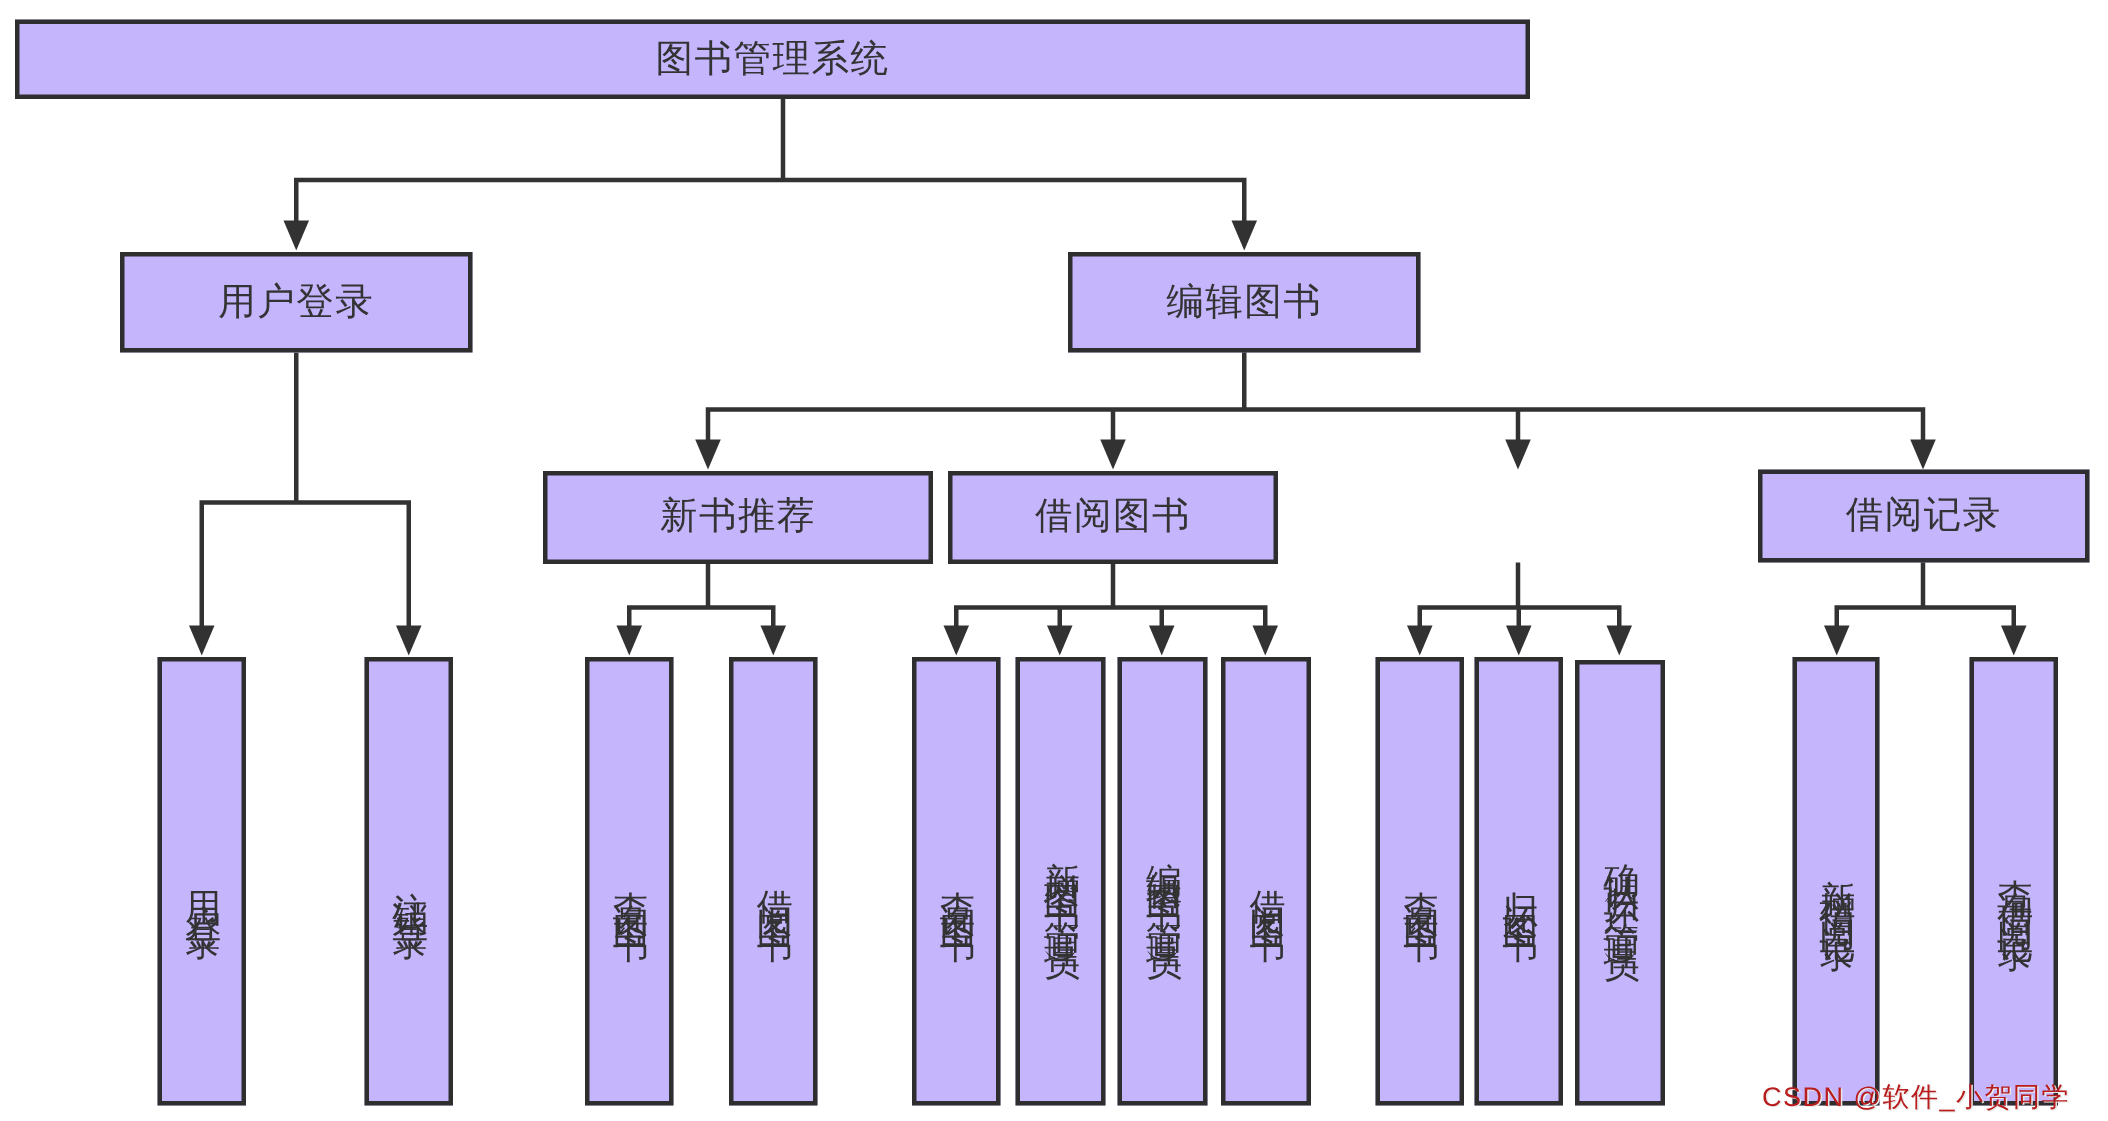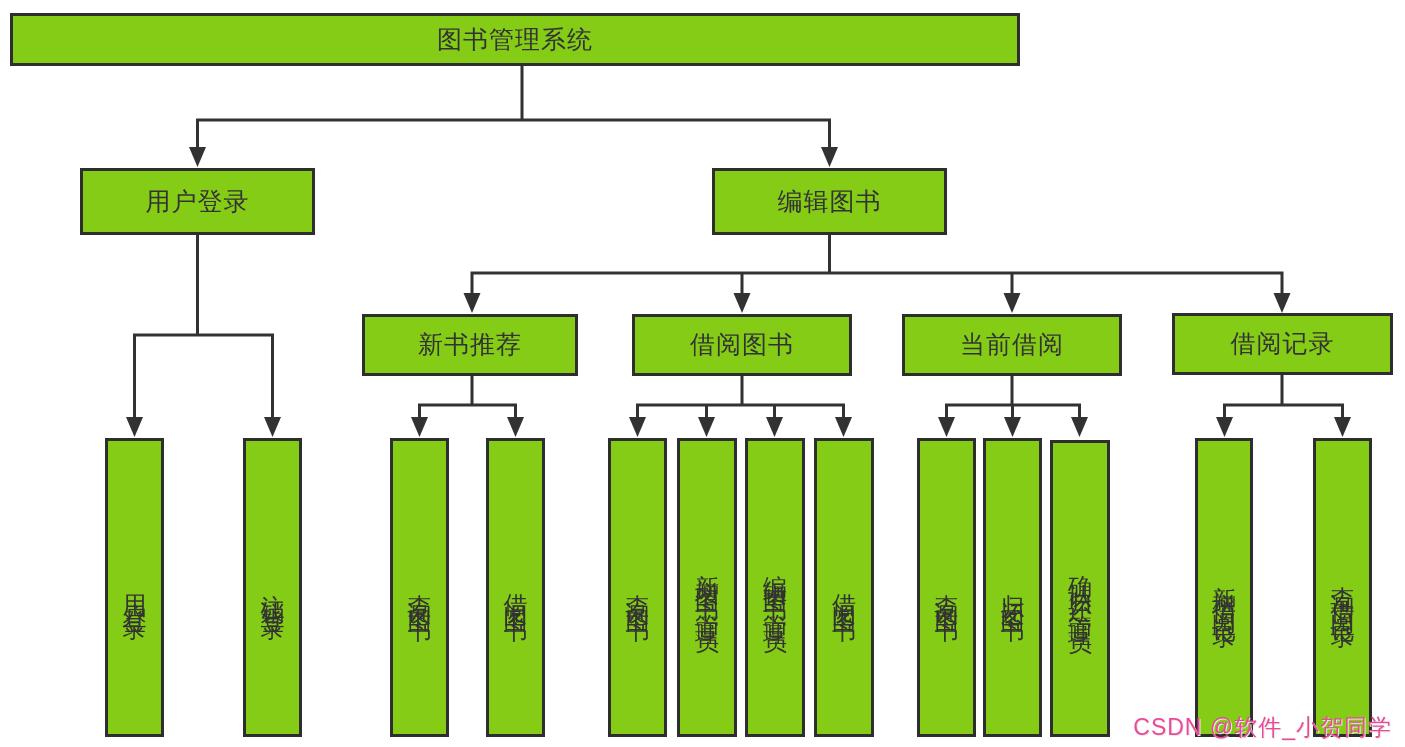--- a/index.html
+++ b/index.html
@@ -23,46 +23,46 @@
   svg.connectors {
     position: absolute;
     left: 0; top: 0;
     width: 1405px;
     height: 747px;
   }
   .node {
     position: absolute;
     box-sizing: border-box;
     border: 3px solid #2e2e2e;
-    background: #84cc16;
+    background: #c4b5fd;
     color: #333333;
     display: flex;
     align-items: center;
     justify-content: center;
     text-align: left;
     line-height: 1.25;
   }
   .h-node {
     font-size: 25px;
     letter-spacing: 1px;
   }
   .v-node {
     writing-mode: vertical-rl;
     text-orientation: mixed;
     font-size: 24px;
     letter-spacing: 8px;
     padding-top: 6px;
   }
   .watermark {
     position: absolute;
-    right: 13px;
+    right: 25px;
     bottom: 4px;
-    font-size: 23px;
+    font-size: 18px;
     letter-spacing: 1px;
-    color: #ec4899;
+    color: #b91c1c;
     white-space: nowrap;
     text-shadow: 1px 1px 0 #e8e8e8;
   }
 </style>
 </head>
 <body>
 
 <div class="stage">
 
   <svg class="connectors" viewBox="0 0 1405 747" xmlns="http://www.w3.org/2000/svg">
@@ -121,23 +121,22 @@
       <polygon points="1216,417 1233,417 1224.5,437"></polygon>
       <polygon points="1334,417 1351,417 1342.5,437"></polygon>
     </g>
   </svg>
 
   <div class="node h-node" style="left:10px;top:13px;width:1010px;height:53px">图书管理系统</div>
 
   <div class="node h-node" style="left:80px;top:168px;width:235px;height:67px">用户登录</div>
   <div class="node h-node" style="left:712px;top:168px;width:235px;height:67px">编辑图书</div>
 
-  <div class="node h-node" style="left:362px;top:314px;width:216px;height:62px">新书推荐</div>
+  <div class="node h-node" style="left:362px;top:314px;width:260px;height:62px">新书推荐</div>
   <div class="node h-node" style="left:632px;top:314px;width:220px;height:62px">借阅图书</div>
-  <div class="node h-node" style="left:902px;top:314px;width:220px;height:62px">当前借阅</div>
   <div class="node h-node" style="left:1172px;top:313px;width:221px;height:62px">借阅记录</div>
 
   <div class="node v-node" style="left:105px;top:438px;width:59px;height:299px">用户登录</div>
   <div class="node v-node" style="left:243px;top:438px;width:59px;height:299px">注销登录</div>
 
   <div class="node v-node" style="left:390px;top:438px;width:59px;height:299px">查询图书</div>
   <div class="node v-node" style="left:486px;top:438px;width:59px;height:299px">借阅图书</div>
 
   <div class="node v-node" style="left:608px;top:438px;width:59px;height:299px">查询图书</div>
   <div class="node v-node" style="left:677px;top:438px;width:60px;height:299px">新增图书（管理员）</div>

